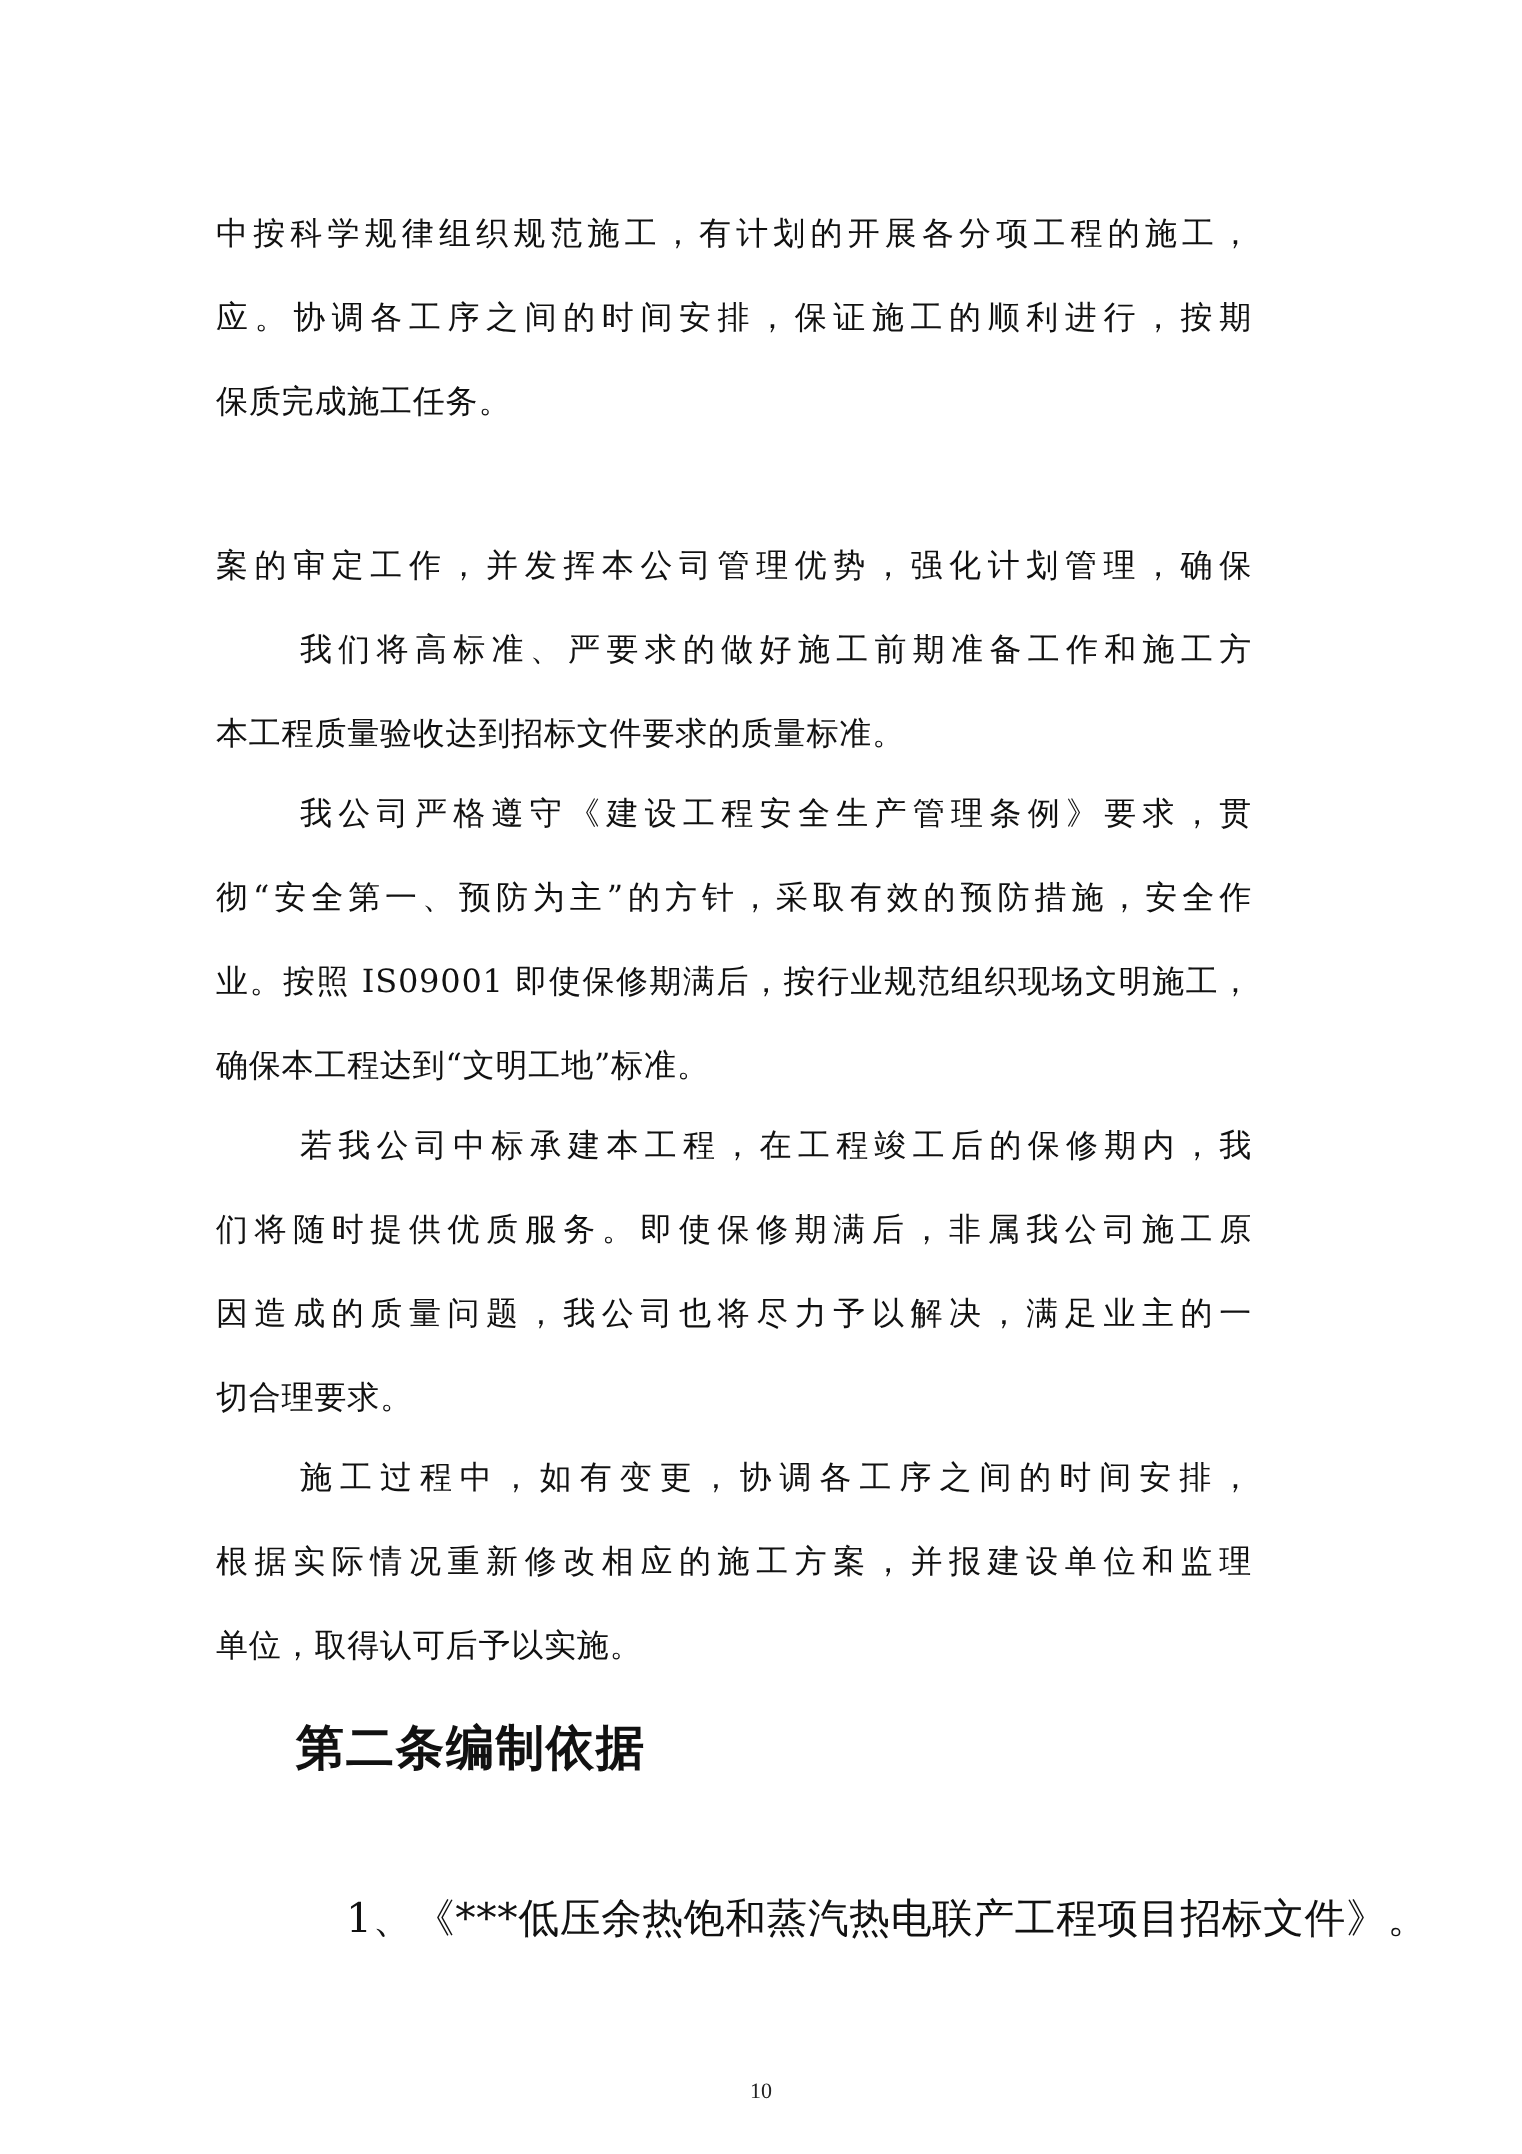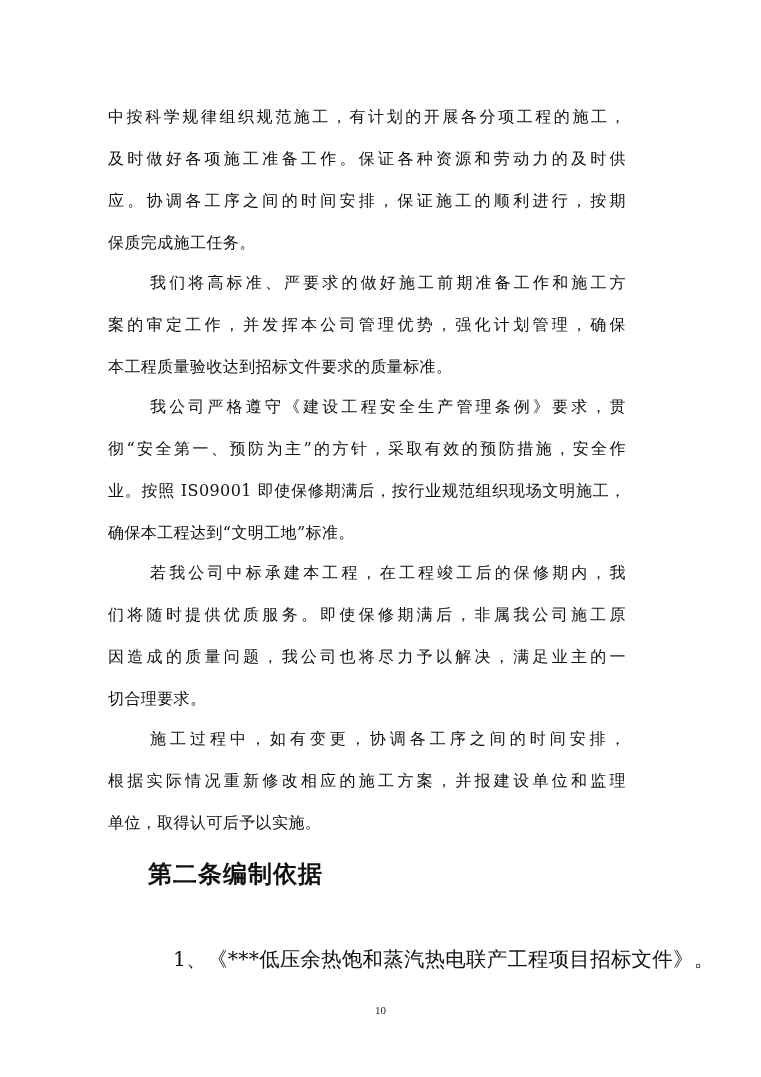--- a/index.html
+++ b/index.html
@@ -63,42 +63,41 @@
       top: 928px;
       font-size: 20.4px;
       letter-spacing: 0.3px;
       white-space: nowrap;
       margin: 17px;
     }
     .page-number {
       position: absolute;
       left: 0;
       width: 761px;
-      top: 1004px;
+      top: 1040px;
       text-align: center;
       font-family: "Liberation Serif", "DejaVu Serif", serif;
       font-size: 11px;
       color: #222;
     }
   </style>
 </head>
 <body>
 
 <div class="page">
 
   <div class="body-text" style="top:96px;">
     <span class="line">中按科学规律组织规范施工，有计划的开展各分项工程的施工，</span>
-    <span class="line">及时做好各项施工准备工作。保证各种资源和劳动力的及时供</span>
     <span class="line">应。协调各工序之间的时间安排，保证施工的顺利进行，按期</span>
     <span class="line last">保质完成施工任务。</span>
   </div>
 
   <div class="body-text" style="top:262px;">
+    <span class="line">案的审定工作，并发挥本公司管理优势，强化计划管理，确保</span>
     <span class="line indent-line">我们将高标准、严要求的做好施工前期准备工作和施工方</span>
-    <span class="line">案的审定工作，并发挥本公司管理优势，强化计划管理，确保</span>
     <span class="line last">本工程质量验收达到招标文件要求的质量标准。</span>
   </div>
 
   <div class="body-text" style="top:386px;">
     <span class="line indent-line">我公司严格遵守《建设工程安全生产管理条例》要求，贯</span>
     <span class="line">彻“安全第一、预防为主”的方针，采取有效的预防措施，安全作</span>
     <span class="line">业。按照 IS09001 即使保修期满后，按行业规范组织现场文明施工，</span>
     <span class="line last">确保本工程达到“文明工地”标准。</span>
   </div>
 

